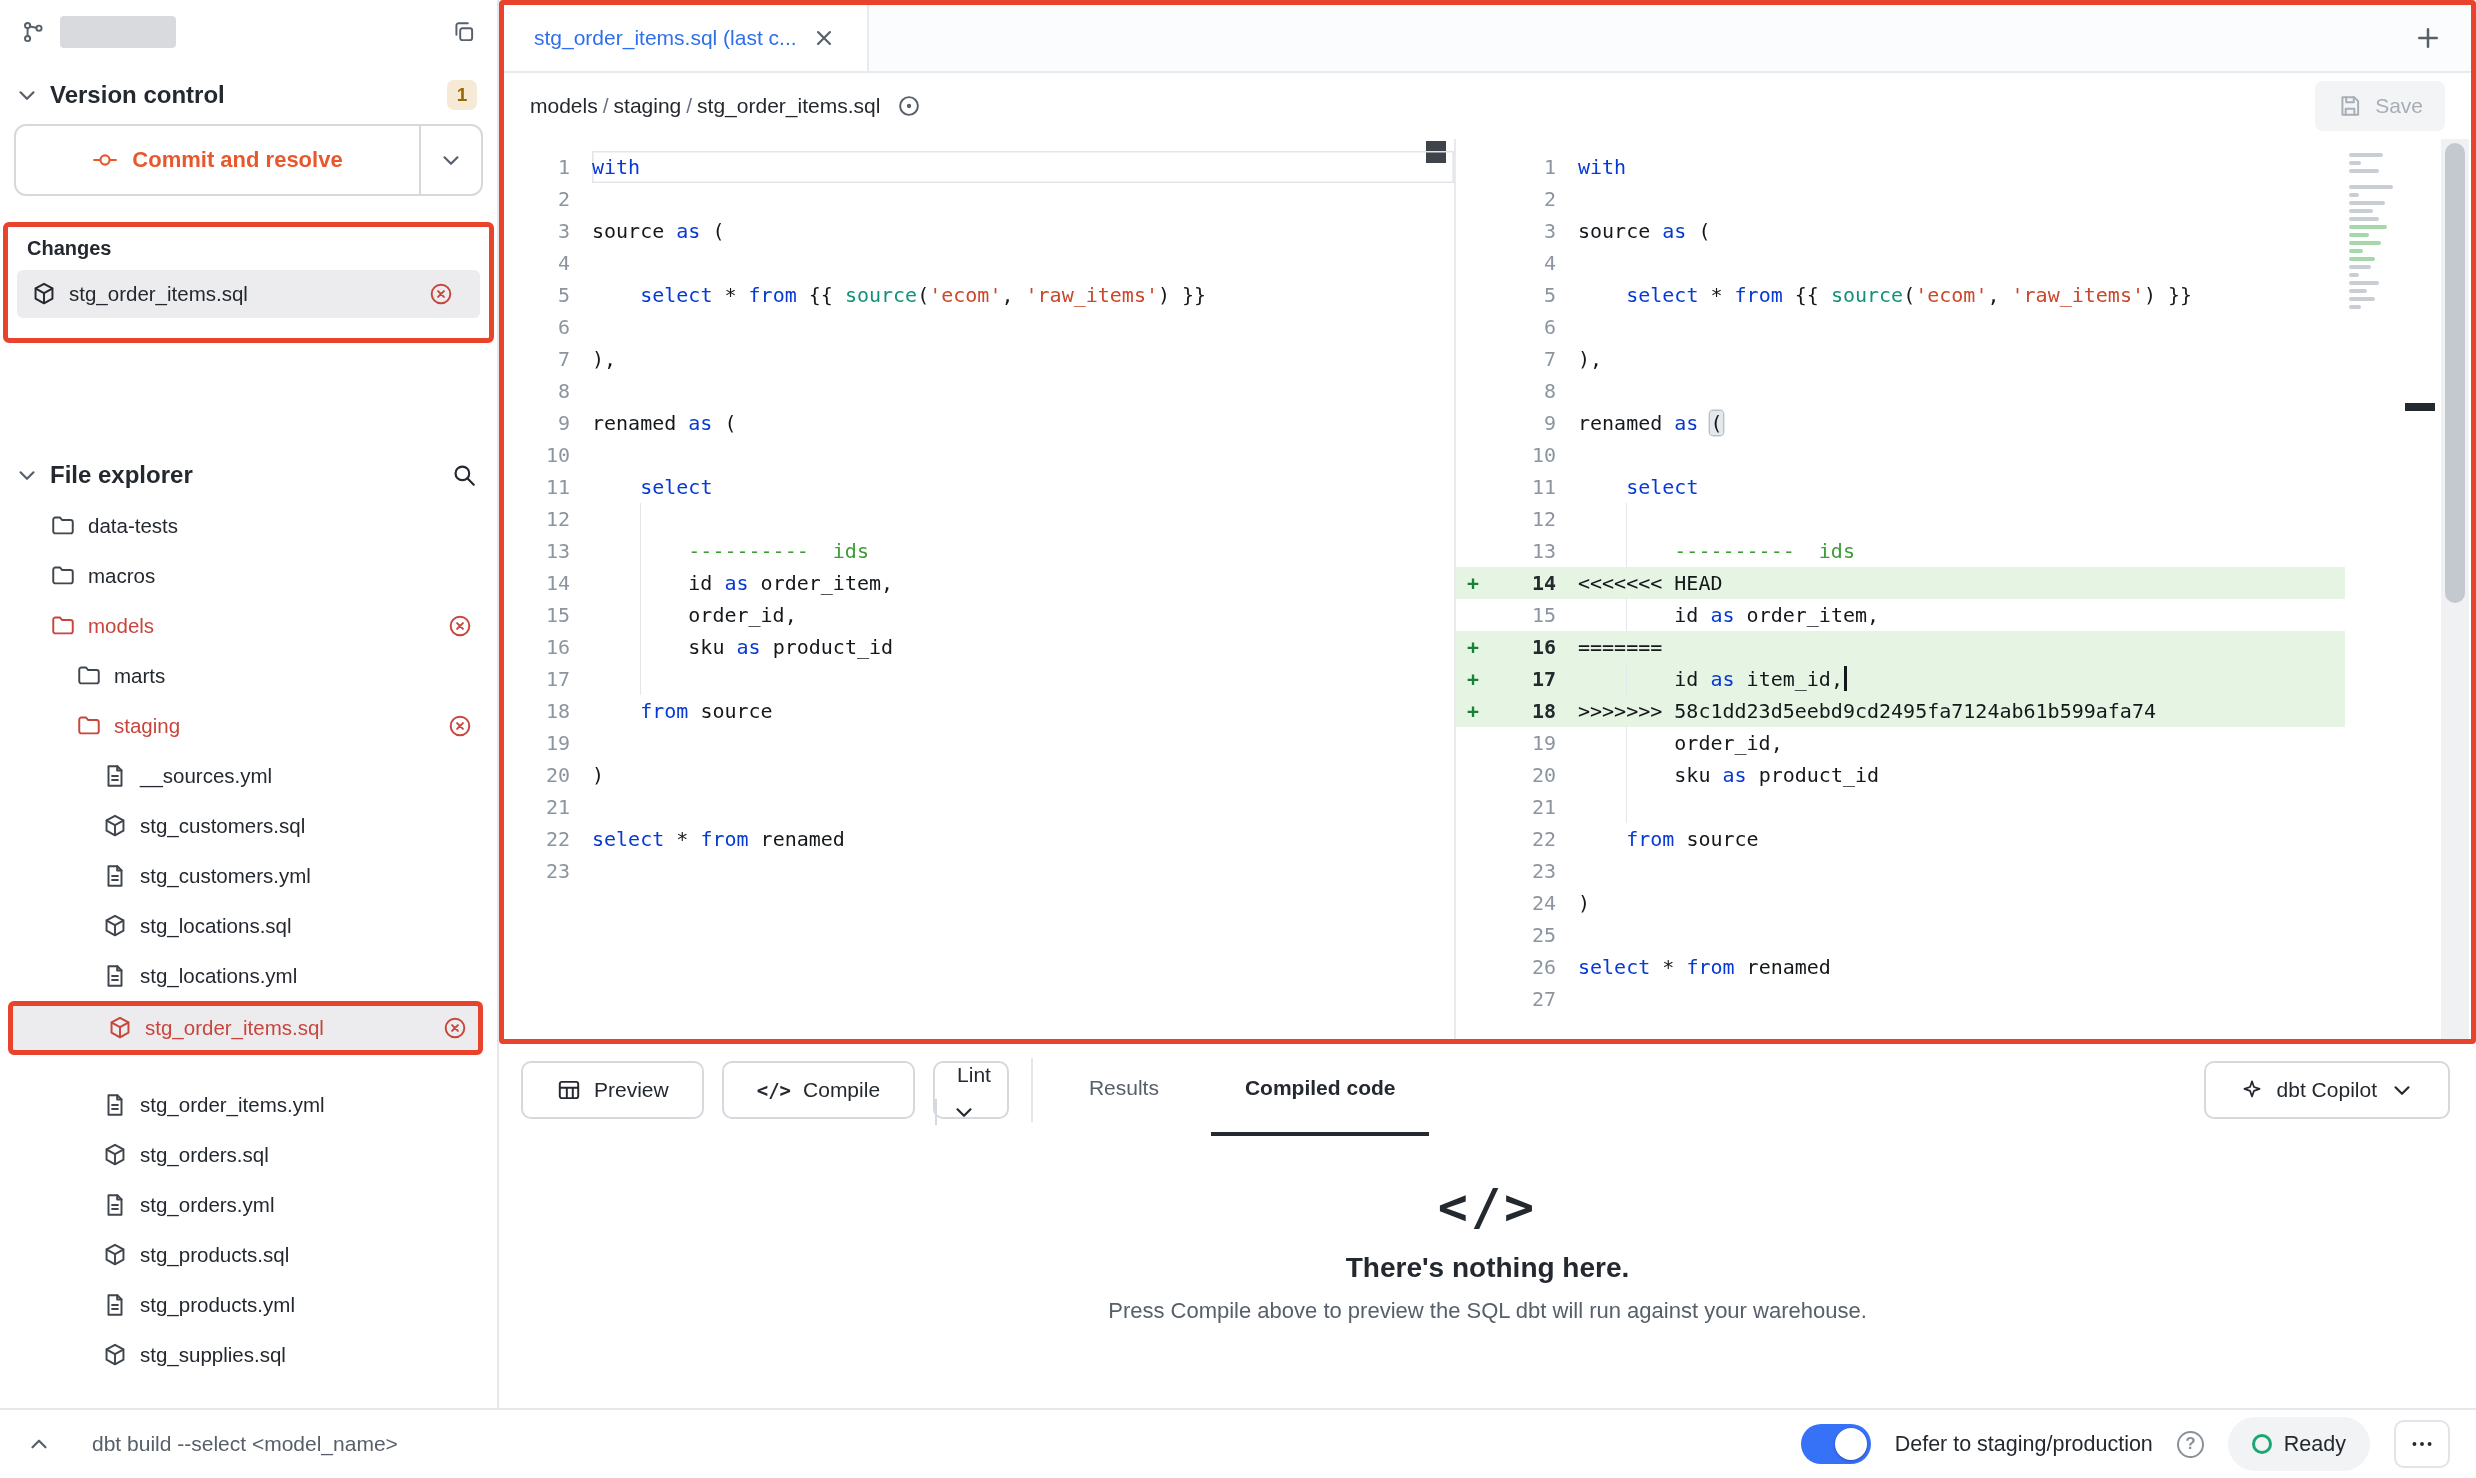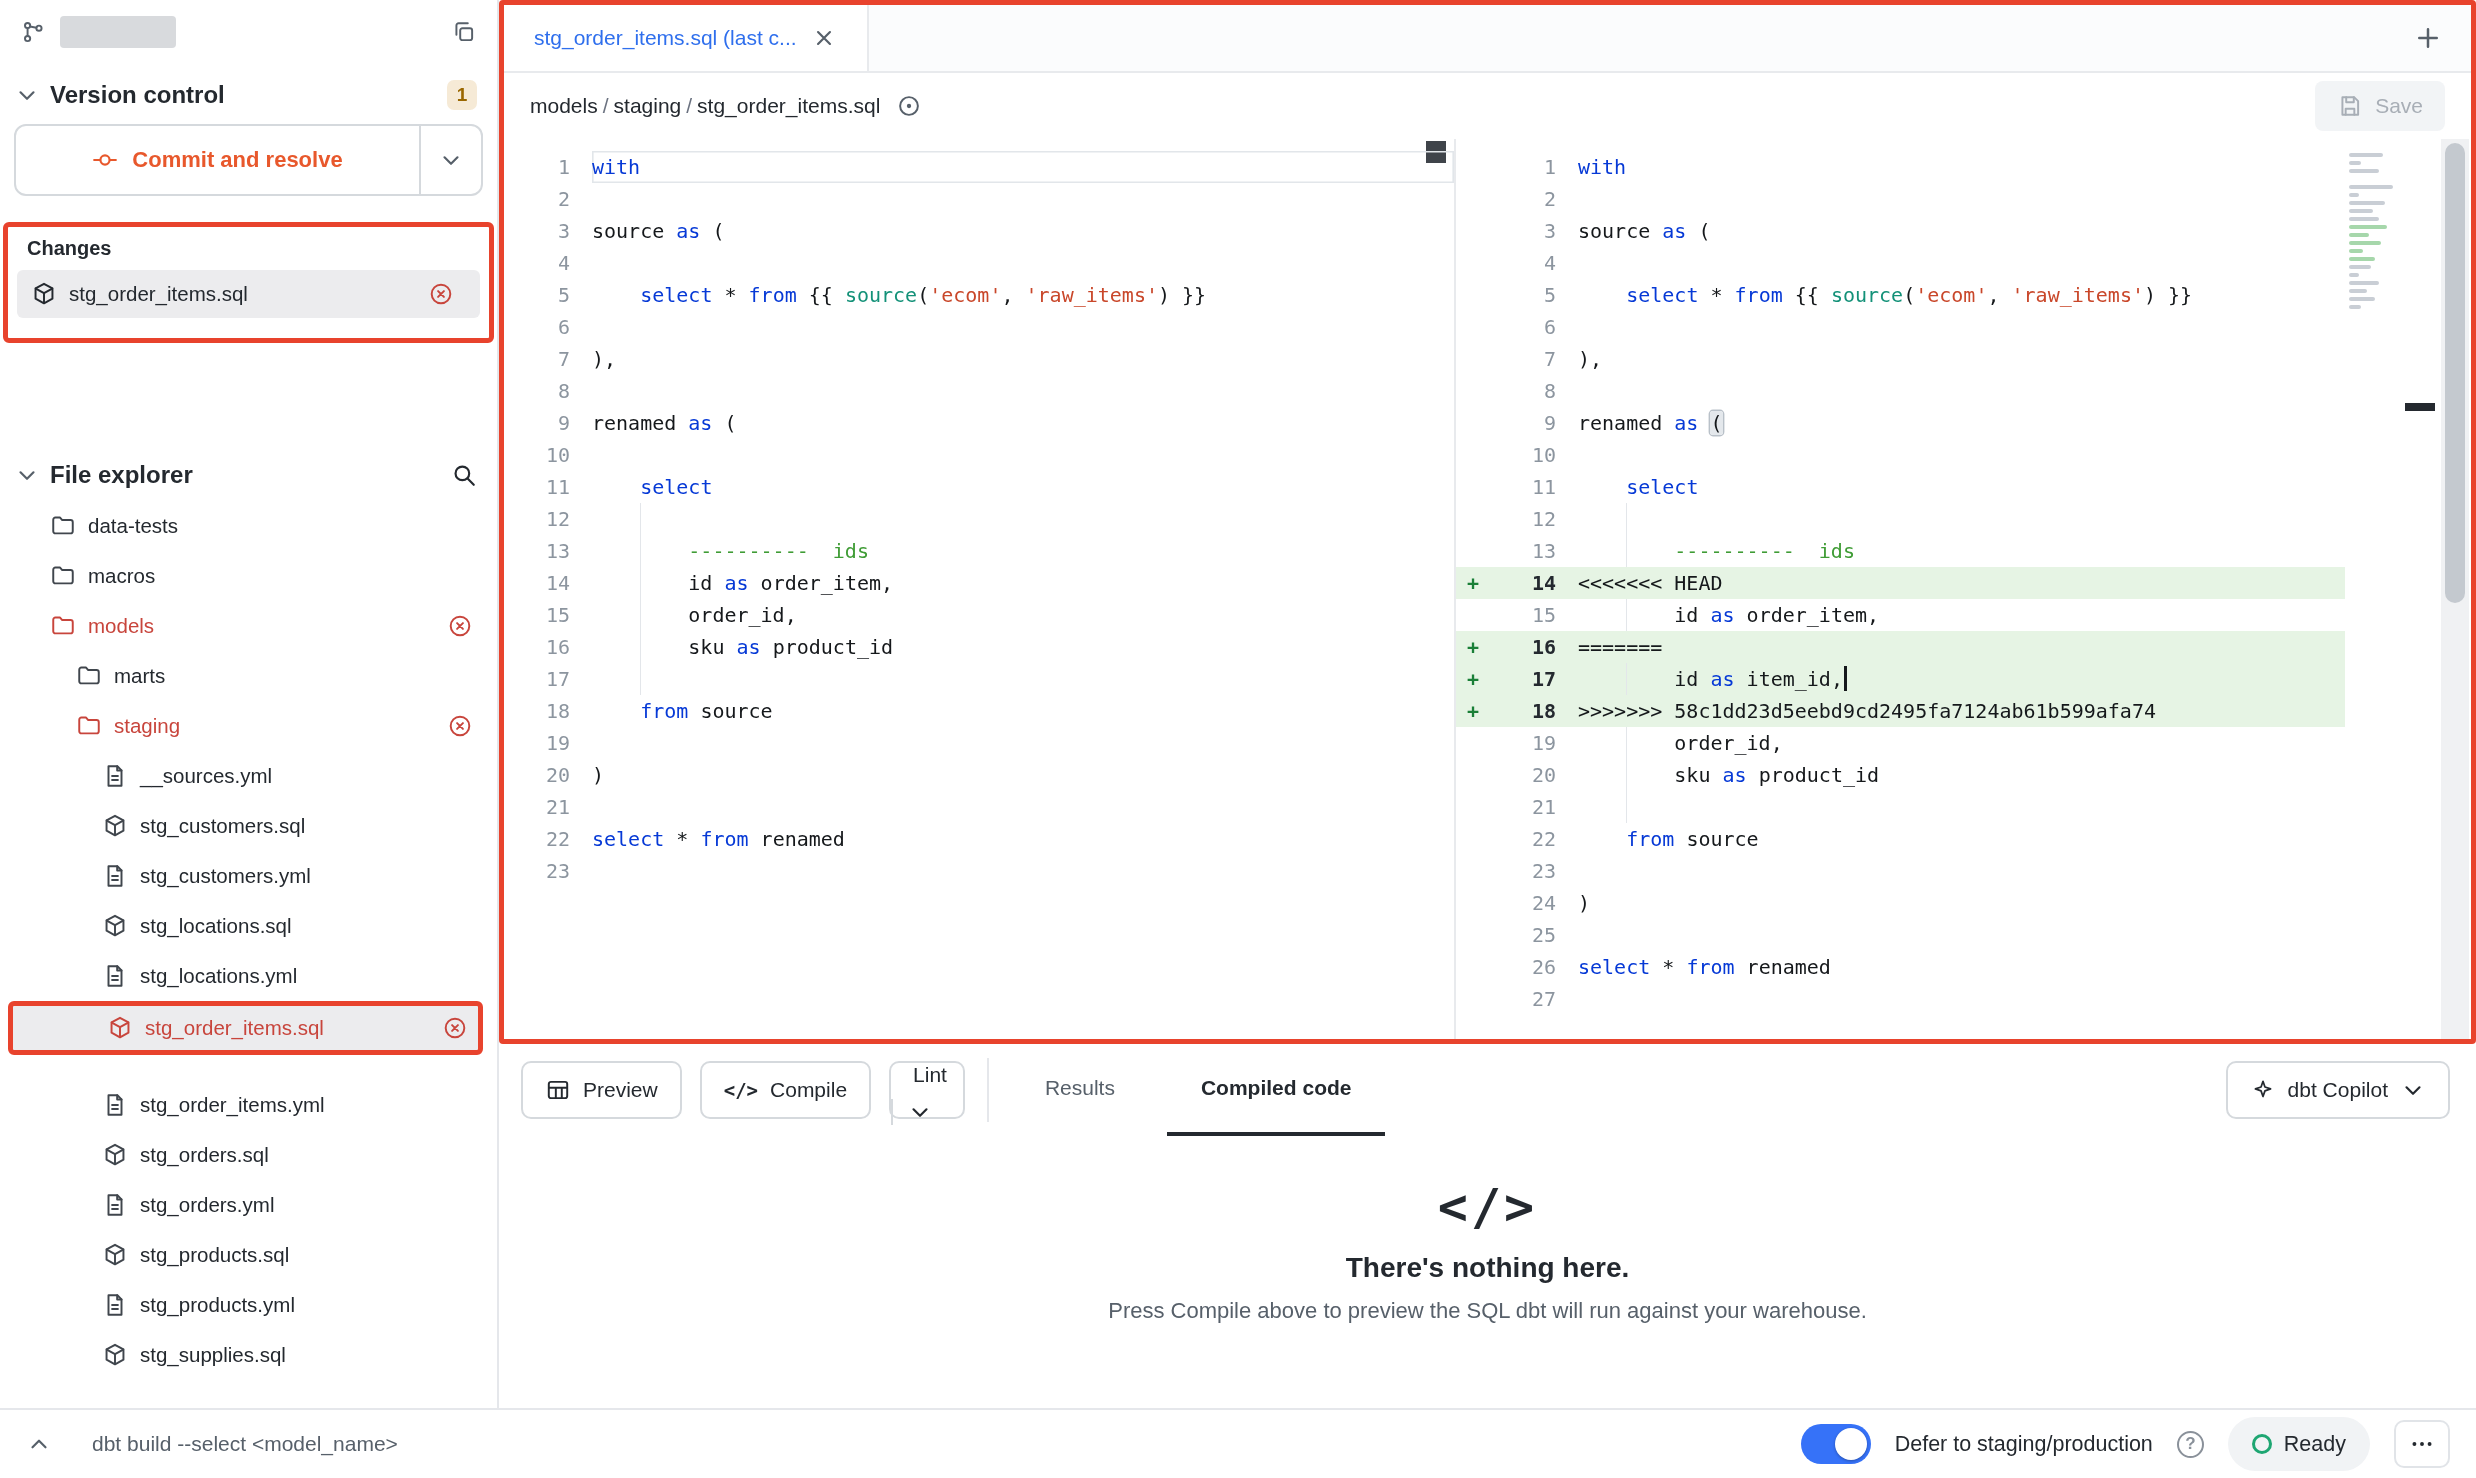--- a/index.html
+++ b/index.html
@@ -75,21 +75,21 @@
   .minimap{flex:0 0 58px;padding:10px 0 0 0;}
   .mstripe{height:4px;margin:4px 0 0 4px;background:#c9ced5;border-radius:2px;}
   .mstripe.green{background:#a6d7ab;}
   .ruler{flex:0 0 38px;position:relative;}
   .ruler-mark{position:absolute;top:264px;left:2px;width:30px;height:8px;background:#24292f;}
   .scroll{flex:0 0 28px;background:#f0f1f3;position:relative;margin-right:2px;}
   .scroll-thumb{position:absolute;top:4px;left:4px;width:20px;height:460px;background:#c4c9cf;border-radius:10px;}
 
   
   .btoolbar{height:92px;display:flex;align-items:center;padding:0 22px;gap:18px;flex:none;}
-  .tb-btn{display:flex;align-items:center;gap:12px;height:58px;border:2px solid #d5d9dd;border-radius:10px;background:#fff;padding:0 22px;font-size:21px;color:#24292f;}
+  .tb-btn{display:flex;align-items:center;gap:12px;height:58px;border:2px solid #d5d9dd;border-radius:10px;background:#fff;padding:0 33px;font-size:21px;color:#24292f;}
   .tb-btn .icn{color:#24292f;}
   .tb-split{padding:0;flex-direction:column;}
   .tb-split .seg-label{padding:0 16px 0 22px;}
   .tb-split .caret-seg{border-left:2px solid #d5d9dd;align-self:stretch;display:flex;align-items:center;padding:0 14px;color:#57606a;}
   .code-glyph{font-family:"DejaVu Sans Mono",monospace;font-weight:700;font-size:19px;}
   .vdiv{width:2px;align-self:stretch;margin:14px 4px;background:#e5e7eb;}
   .bt-tab{height:100%;display:flex;align-items:center;padding:0 34px;font-size:21px;color:#57606a;border-bottom:4px solid transparent;}
   .bt-tab.active{color:#24292f;font-weight:600;border-bottom-color:#24292f;}
   .copilot{margin-left:auto;margin-right:4px;}
 

